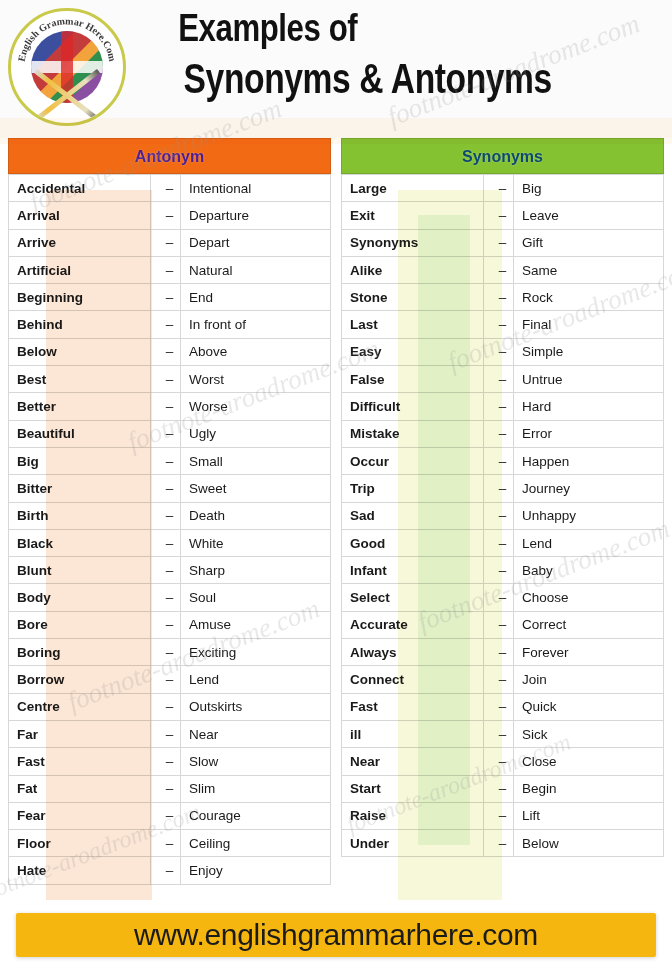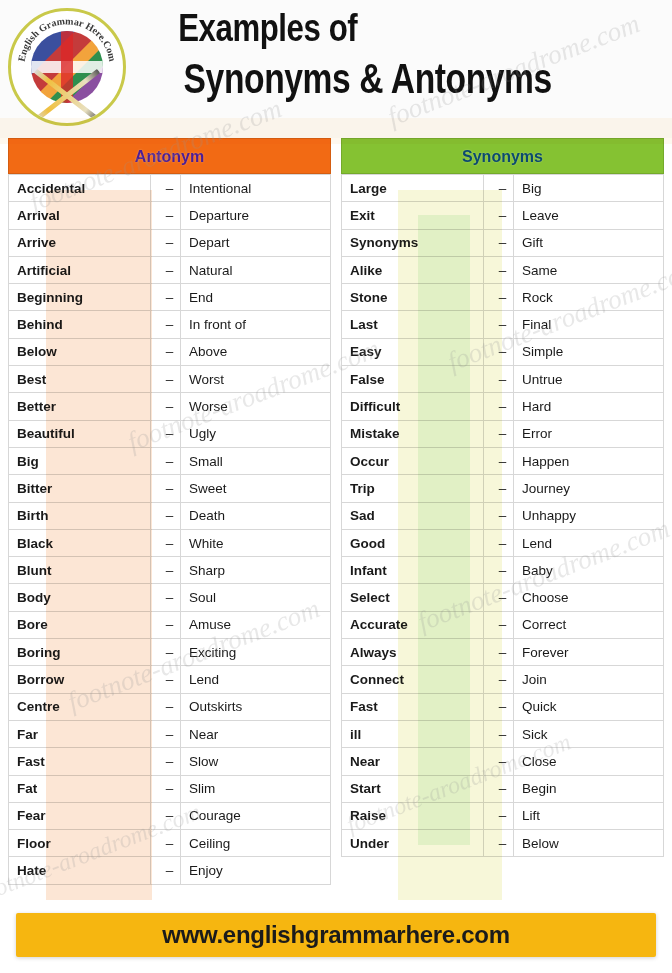--- a/index.html
+++ b/index.html
@@ -194,22 +194,22 @@
     height: 44px;
     background: #f6b610;
     border-radius: 2px;
     box-shadow: 0 1px 4px rgba(0,0,0,0.18);
     display: flex;
     align-items: center;
     justify-content: center;
   }
   .footer-text {
     font-family: "Liberation Sans", sans-serif;
-    font-weight: bold;
-    font-size: 24px;
+    font-weight: normal;
+    font-size: 30px;
     color: #1b1b1b;
     letter-spacing: -0.3px;
   }
 
   
   .wm-layer {
     position: absolute;
     inset: 0;
     pointer-events: none;
     overflow: hidden;

